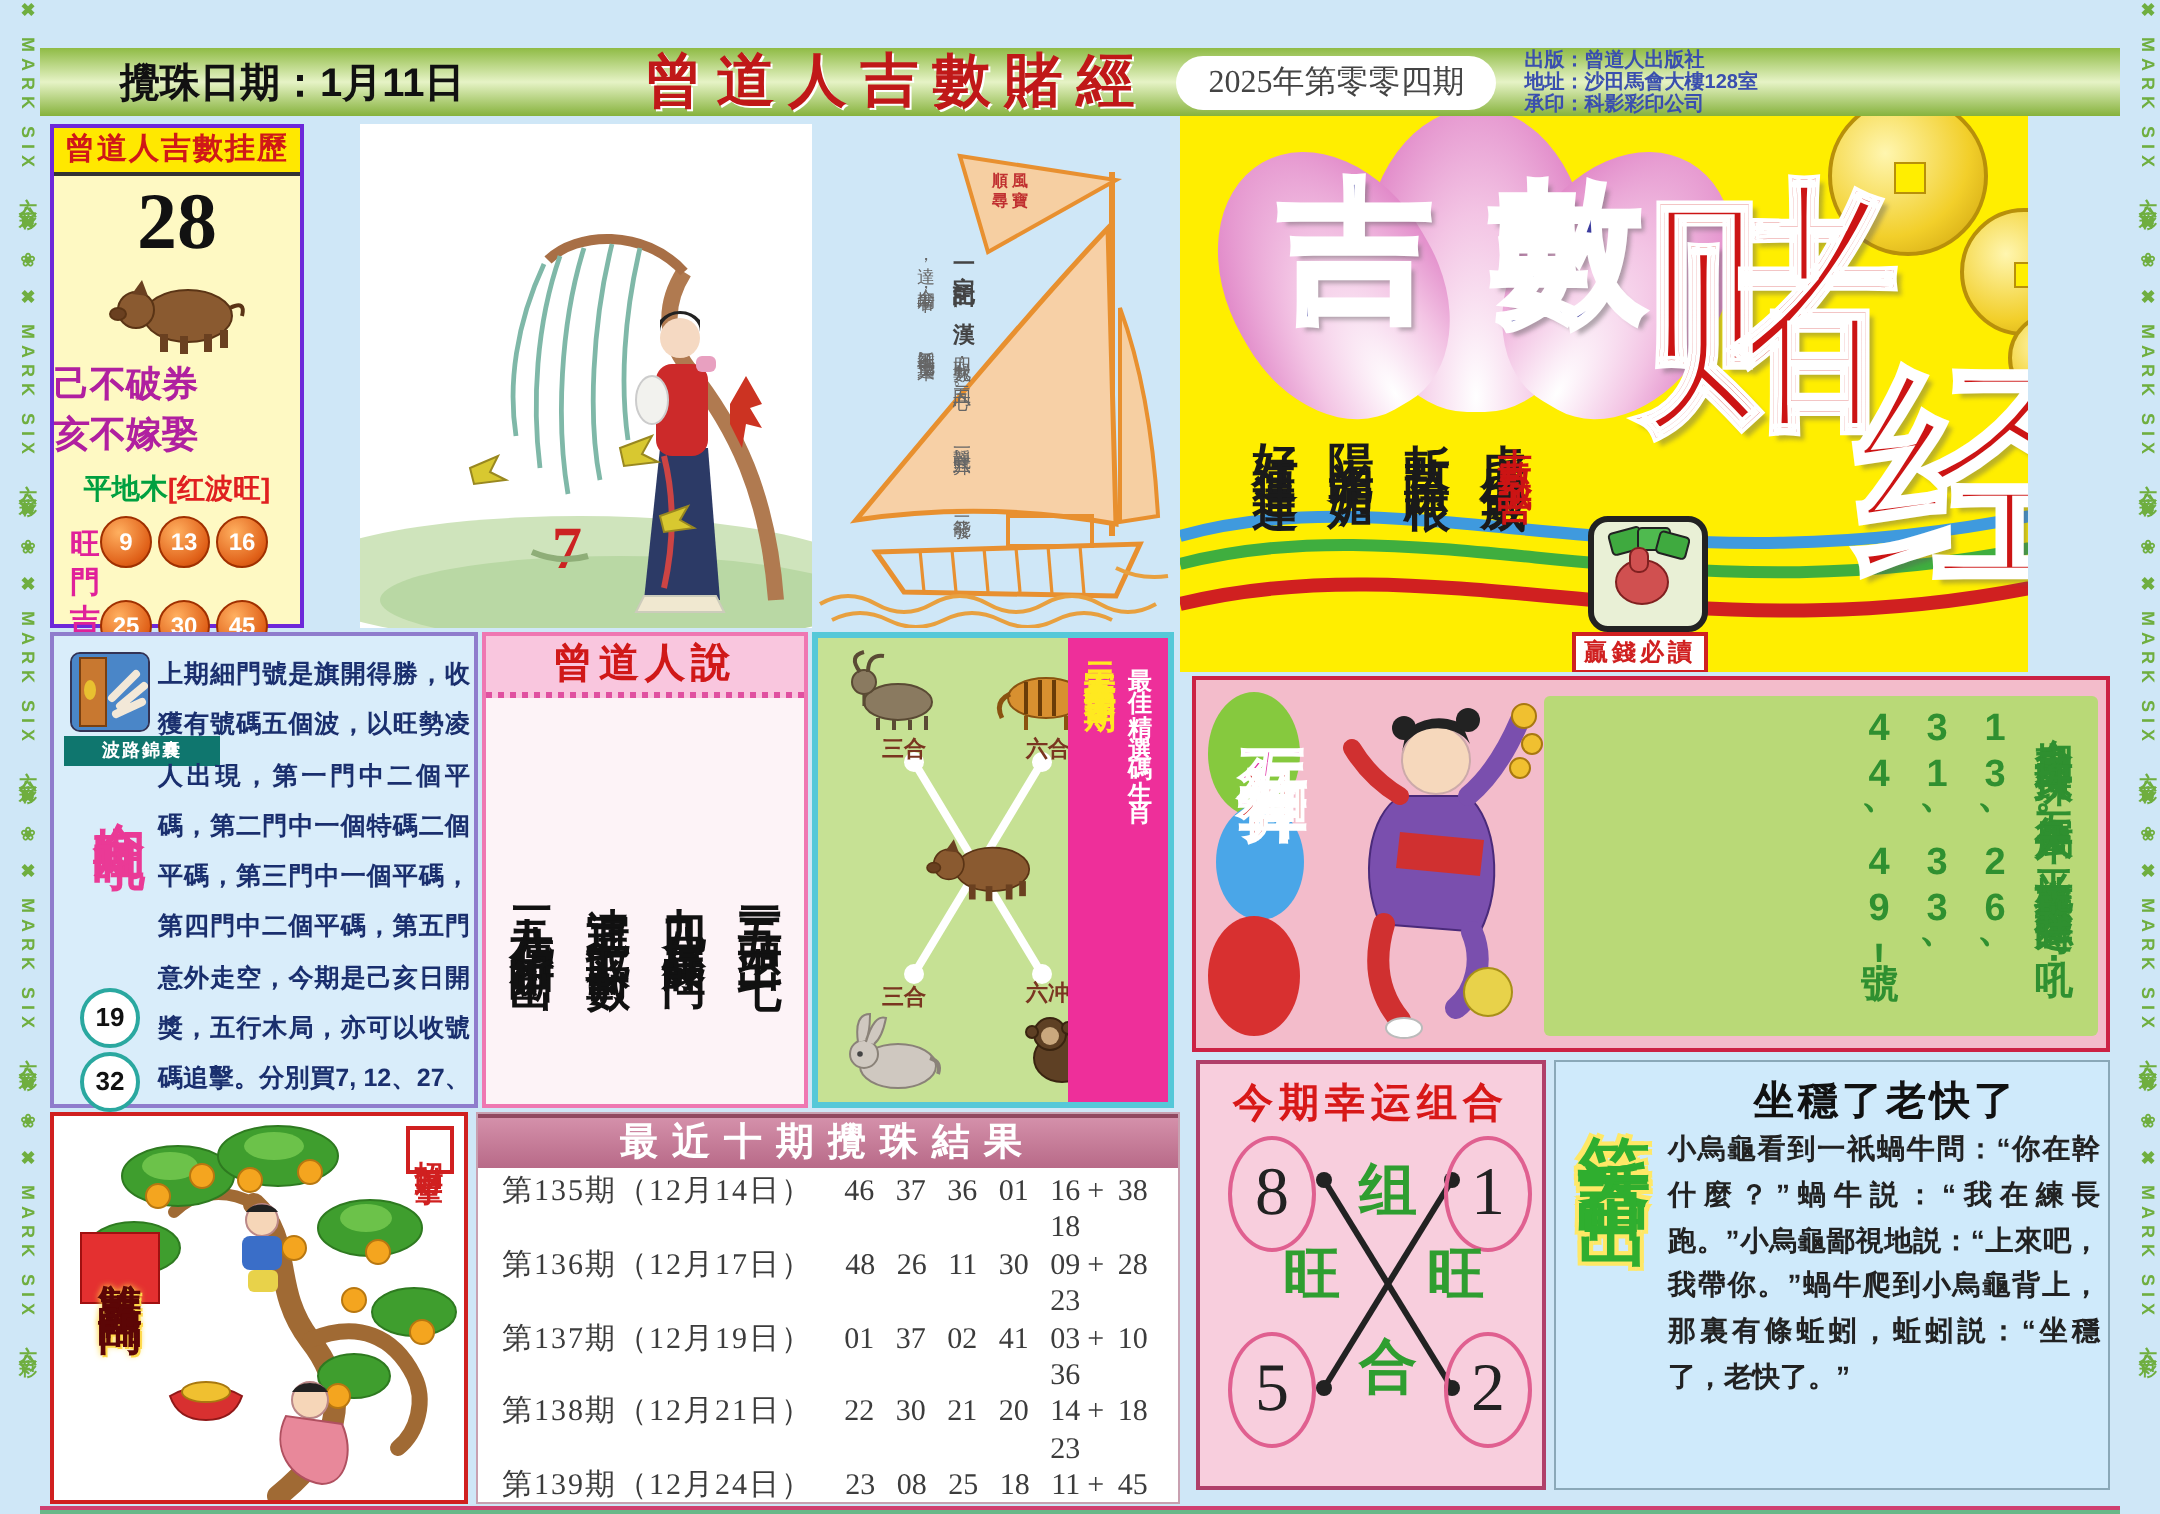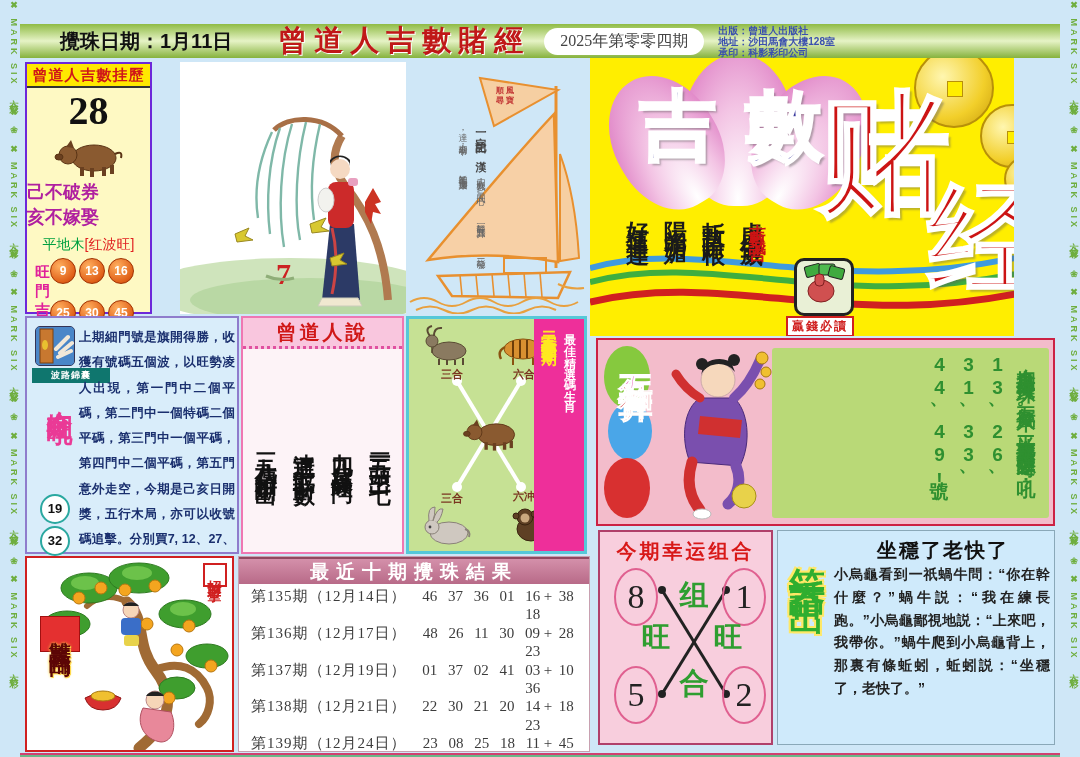--- a/index.html
+++ b/index.html
@@ -7,29 +7,29 @@
   #canvas{position:relative;width:1080px;height:757px;background:#cfe7f7;overflow:hidden;margin:0 auto}
   .abs{position:absolute}
   .box{position:absolute;box-sizing:border-box}
   .vt{writing-mode:vertical-rl;text-orientation:upright}
   .vtl{writing-mode:vertical-lr;text-orientation:upright}
   
   .side{position:absolute;top:0;width:20px;height:757px;overflow:hidden;color:#6fae3f;font-size:9px;font-weight:bold;letter-spacing:3px;writing-mode:vertical-rl}
   
   #header{left:20px;top:24px;width:1040px;height:34px;background:linear-gradient(180deg,#8fbb45,#e6f3c6 50%,#86b23c);display:flex;align-items:center}
   .hdate{font-size:20px;font-weight:bold;color:#111;margin-left:40px;white-space:nowrap}
-  .htitle{font-size:29px;font-weight:bold;color:#c01818;letter-spacing:7px;margin-left:46px;white-space:nowrap;font-family:"Liberation Serif",serif;text-shadow:1px 1px 0 #fff}
+  .htitle{font-size:29px;font-weight:bold;color:#c01818;letter-spacing:7px;margin-left:90px;white-space:nowrap;font-family:"Liberation Serif",serif;text-shadow:1px 1px 0 #fff}
   .hpill{background:#fff;border-radius:15px;padding:3px 16px;font-size:16px;color:#444;margin-left:14px;white-space:nowrap;font-family:"Liberation Serif",serif}
   .hpub{font-size:10px;font-weight:bold;color:#3a4fae;line-height:11px;margin-left:14px;white-space:nowrap}
   
   #calendar{left:25px;top:62px;width:127px;height:252px;background:#fef9c3;border:2px solid #6d28d9}
   #calendar .caltitle{background:#ffe800;border-bottom:2px solid #333;color:#d01818;font-weight:bold;font-size:15px;text-align:center;height:22px;line-height:22px;letter-spacing:1px}
   .calnum{font-size:40px;font-weight:bold;color:#111;text-align:center;line-height:46px;font-family:"Liberation Serif",serif}
   .taboo{color:#b020a0;font-weight:bold;font-size:18px;text-align:left;line-height:25px;font-family:"Liberation Serif",serif}
-  .elem{font-size:14px;font-weight:normal;text-align:center;margin-top:6px}
+  .elem{font-size:14px;font-weight:bold;text-align:center;margin-top:6px}
   .elem .g{color:#00a040}.elem .r{color:#e02020}
   .luckrow{display:flex;padding:4px 20px 0 8px}
   .lucklabel{color:#e0209a;font-weight:bold;font-size:15px;width:62px;padding-top:5px}
   .ballgrid{display:grid;grid-template-columns:repeat(3,26px);grid-gap:3px}
   .ball{width:24px;height:24px;border-radius:50%;background:radial-gradient(circle at 35% 30%,#ffb060,#e06018 70%,#b04008);color:#fff;font-weight:bold;font-size:12px;text-align:center;line-height:24px;border:1px solid #a03000}
   
   #willow{left:180px;top:62px;width:226px;height:252px;background:#fff}
   
   #boat{left:408px;top:62px;width:180px;height:252px}
   .sailtext{position:absolute;left:46px;top:64px;height:128px;writing-mode:vertical-rl;text-orientation:upright}

